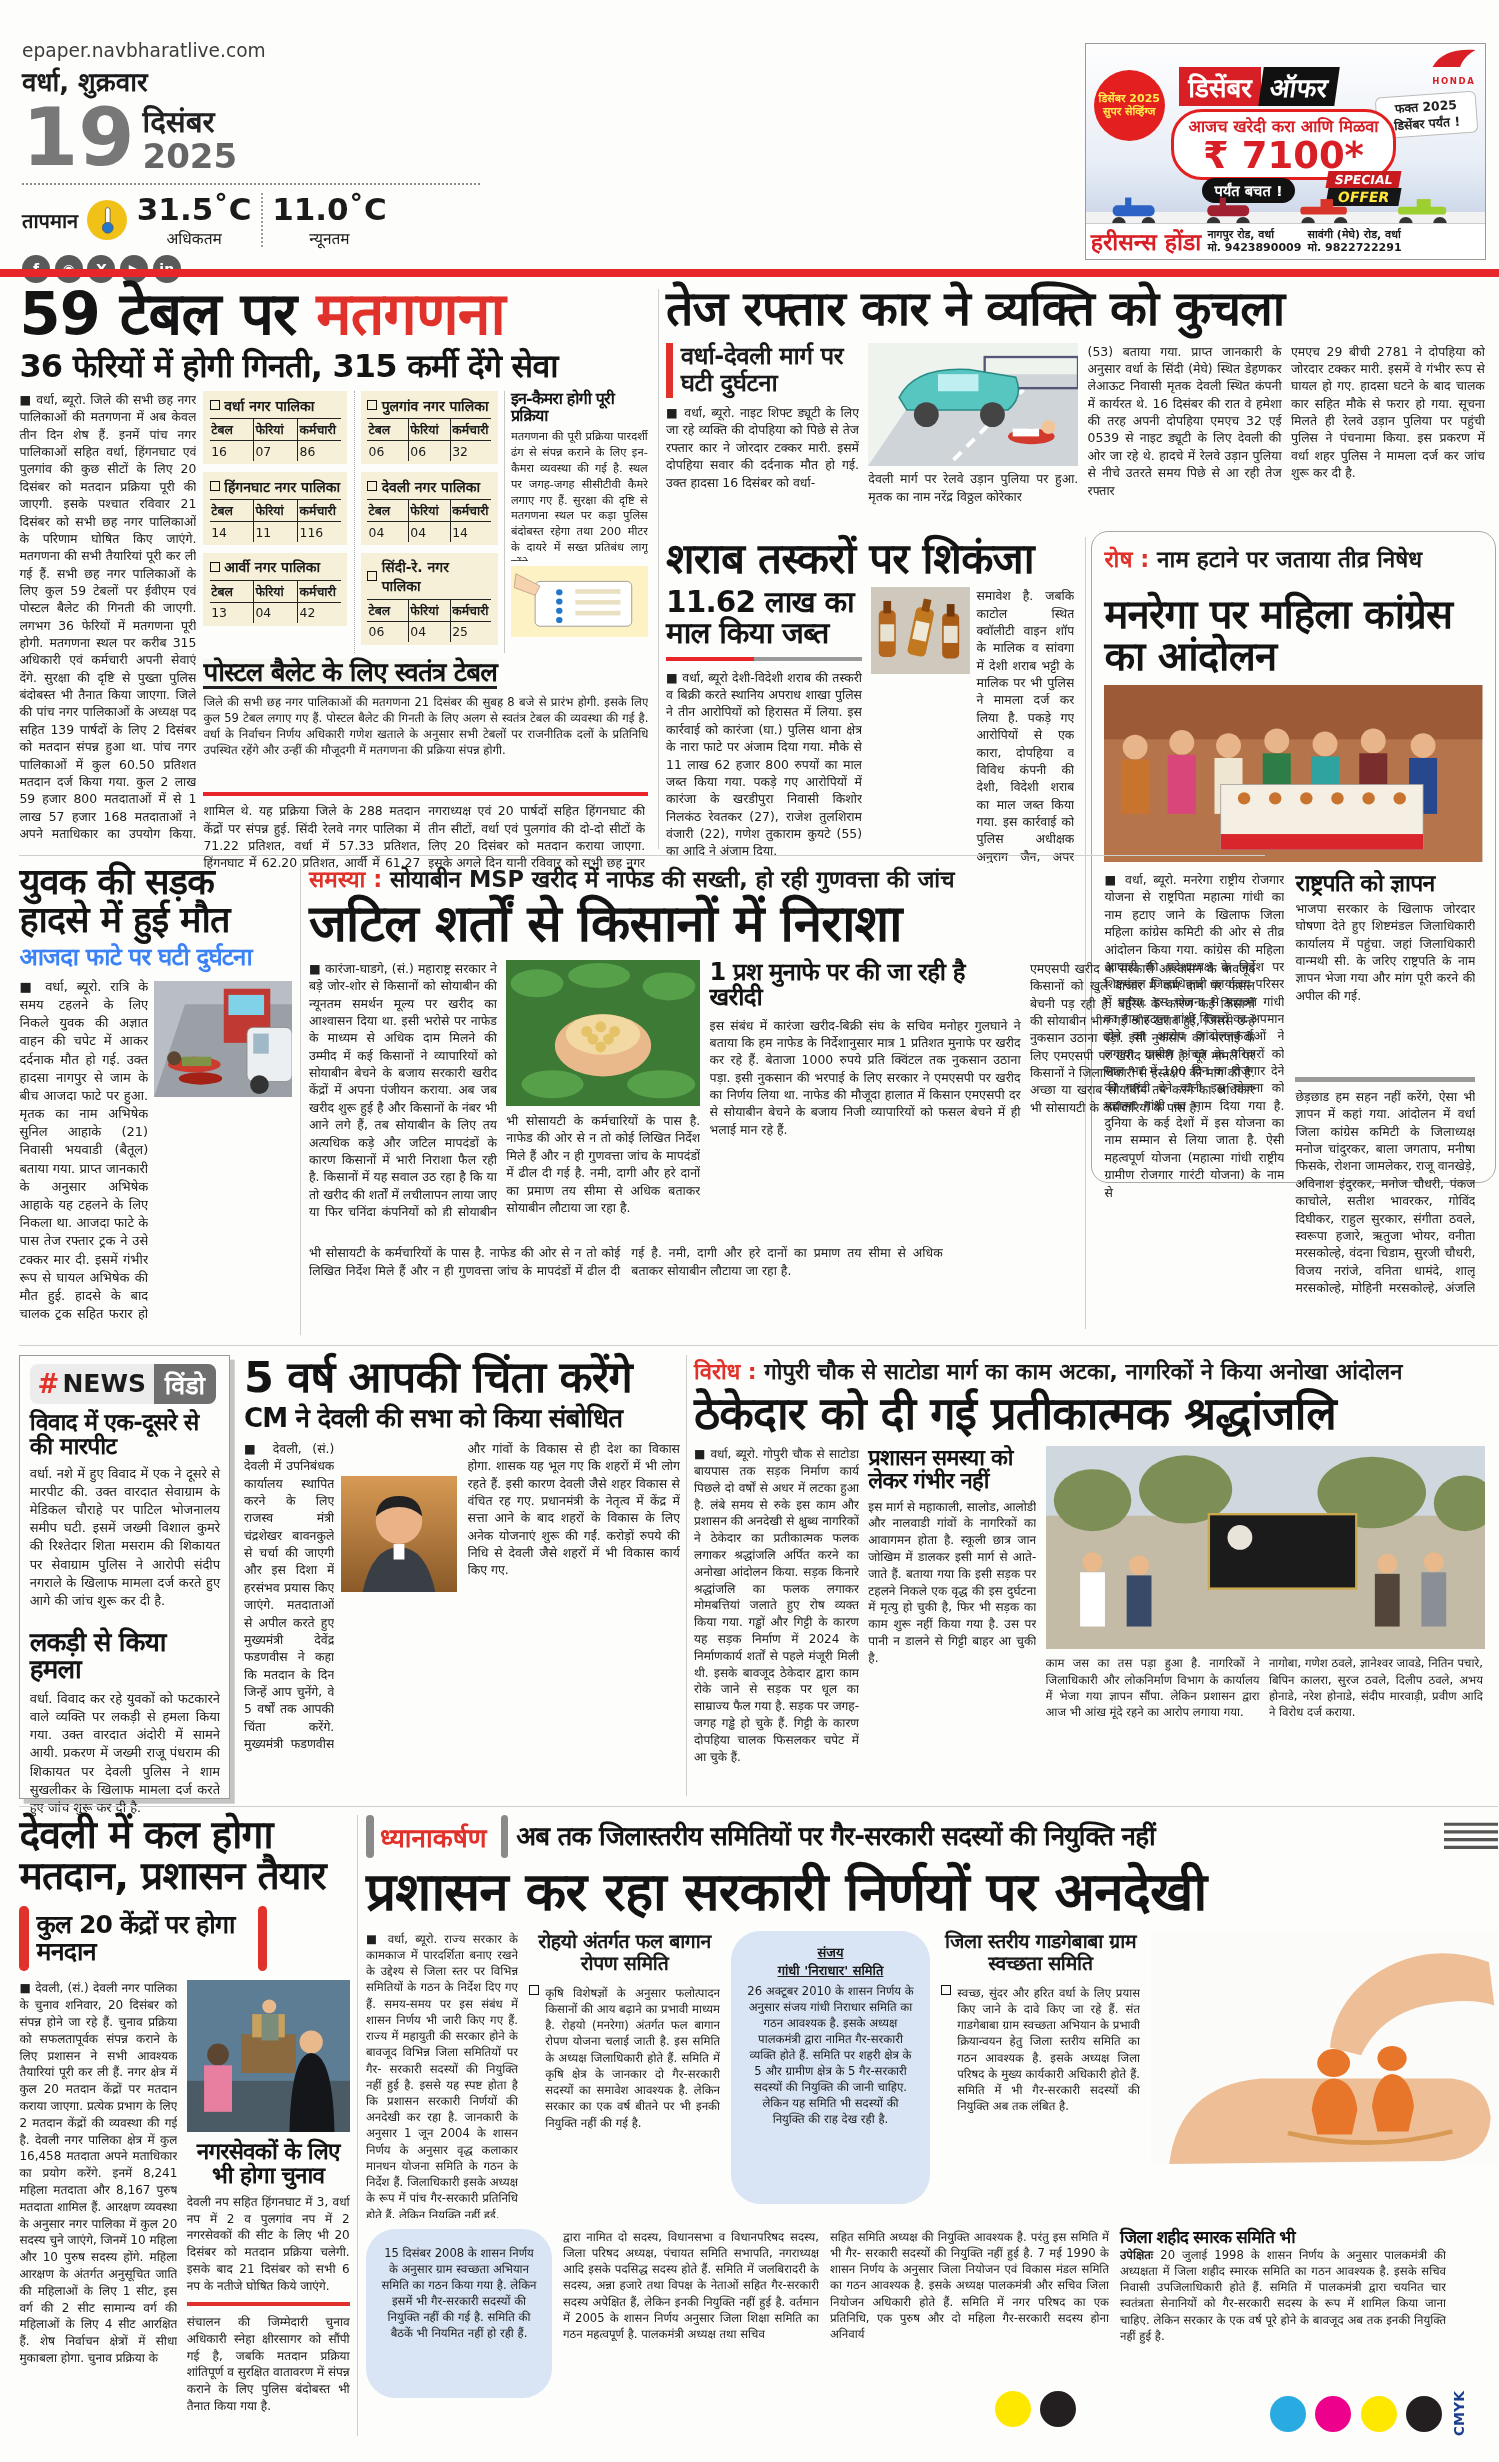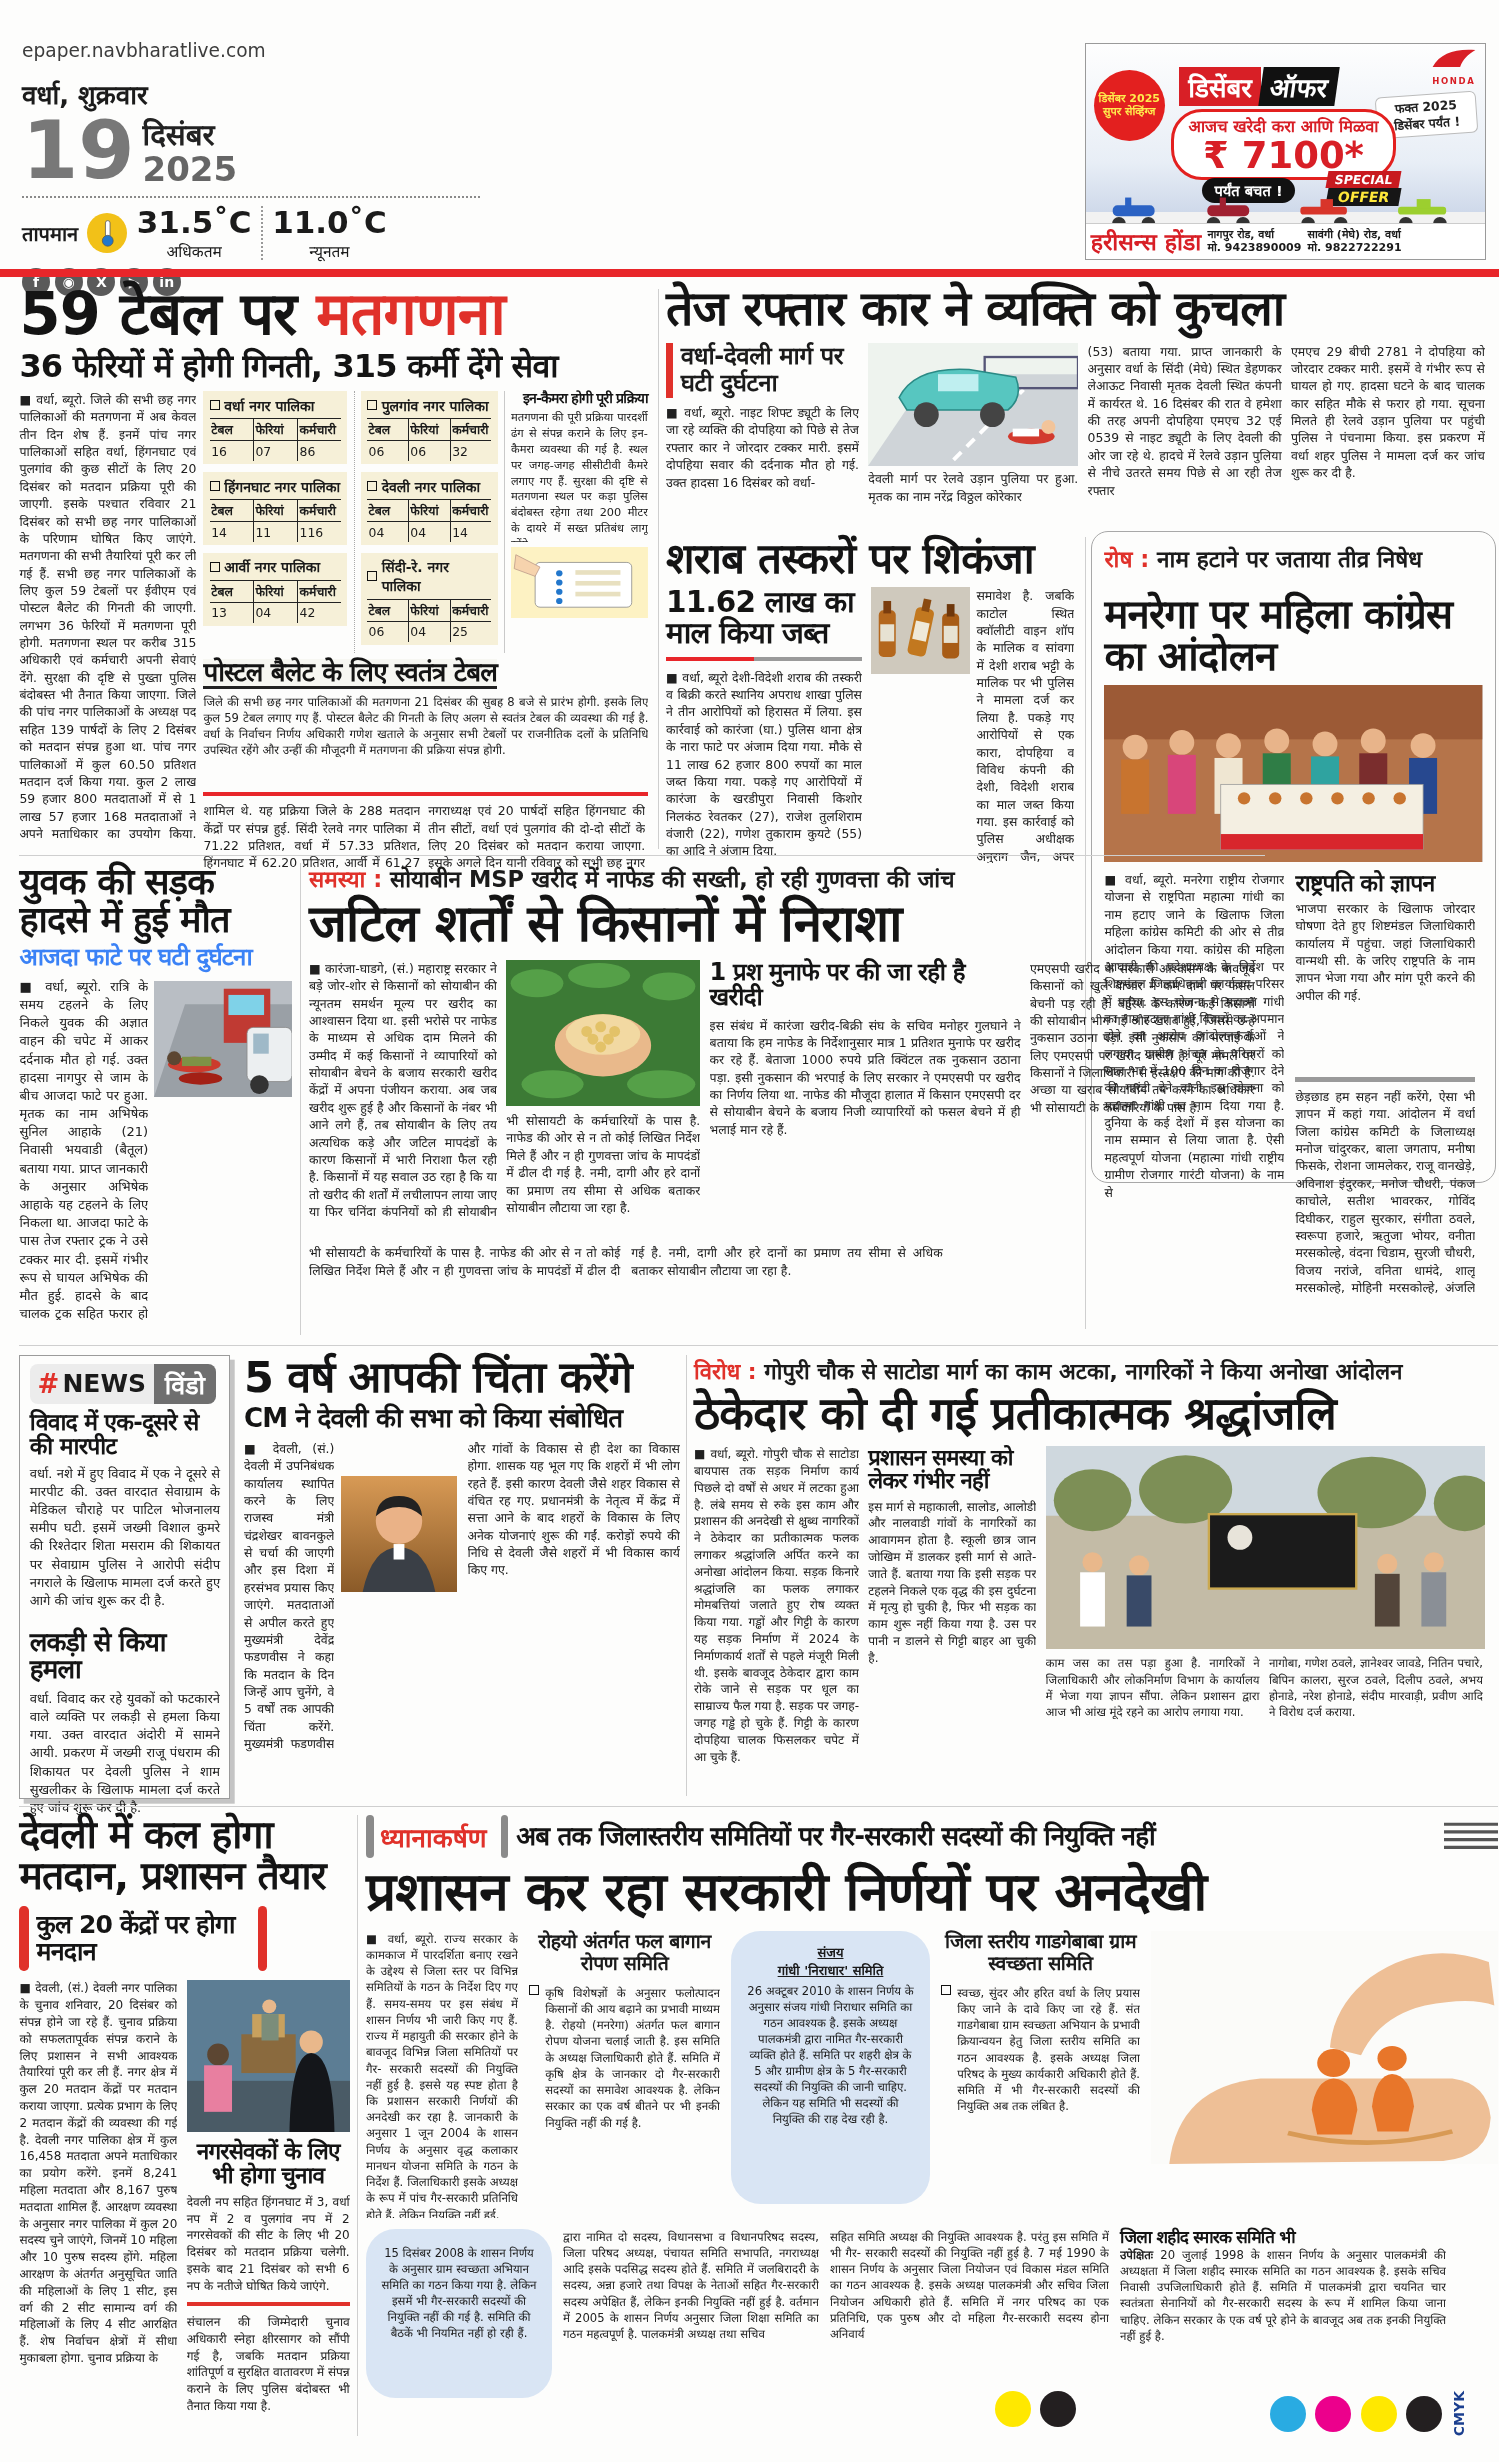--- a/index.html
+++ b/index.html
@@ -36,21 +36,21 @@
   .bullrow{display:flex;gap:6.2px;margin-top:9.3px}
   .dot{border-radius:50%;display:inline-block}
 </style>
 </head>
 <body>
 
 <div id="page">
 
   <div class="abs" style="left:22px;top:40px;width:497px">
     <div style="font-size:18.6px;color:#3c3c3c">epaper.navbharatlive.com</div>
-    <div style="font-size:26px;font-weight:700;margin-top:15px">वर्धा, शुक्रवार</div>
+    <div style="font-size:26px;font-weight:700;margin-top:2px">वर्धा, शुक्रवार</div>
     <div style="display:flex;align-items:flex-start;gap:7.8px;margin-top:1.6px">
       <div style="font-size:81px;font-weight:700;color:#787878;line-height:0.9">19</div>
       <div style="padding-top:7.8px">
         <div style="font-size:29.5px;font-weight:700;color:#222;line-height:1">दिसंबर</div>
         <div style="font-size:34px;font-weight:700;color:#666;line-height:1.1">2025</div>
       </div>
     </div>
     <div class="dotted" style="width:458px;margin-top:7.8px"></div>
     <div style="display:flex;align-items:center;gap:9.3px;margin-top:6.2px">
       <span style="font-size:20px;font-weight:700">तापमान</span>
@@ -247,21 +247,21 @@
                   <span>कर्मचारी</span>
                 </div>
               <div class="npt-row">
                   <span>06</span>
                   <span>04</span>
                   <span>25</span>
                 </div>
               </div>
           </div>
           <div style="width:144px;border-left:0.8px solid #c9c9c9;padding-left:6.2px">
-            <div class="hl" style="font-size:14px;text-align:right">इन-कैमरा होगी पूरी प्रक्रिया</div>
+            <div class="hl" style="font-size:16px;text-align:left">इन-कैमरा होगी पूरी प्रक्रिया</div>
             <div class="body clip" style="font-size:11.3px;height:132px;margin-top:4.7px">मतगणना की पूरी प्रक्रिया पारदर्शी ढंग से संपन्न कराने के लिए इन-कैमरा व्यवस्था की गई है. स्थल पर जगह-जगह सीसीटीवी कैमरे लगाए गए हैं. सुरक्षा की दृष्टि से मतगणना स्थल पर कड़ा पुलिस बंदोबस्त रहेगा तथा 200 मीटर के दायरे में सख्त प्रतिबंध लागू रहेंगे.</div>
             <div class="imgph" style="height:71px;margin-top:4.7px;background:#fdf6cf">
               <svg viewBox="0 0 170 92" preserveAspectRatio="none">
                 <rect x="0" y="0" width="170" height="92" fill="#fdf2c3"></rect>
                 <rect x="30" y="20" width="120" height="58" rx="6" fill="#fff" stroke="#888"></rect>
                 <circle cx="60" cy="34" r="4" fill="#2277cc"></circle>
                   <circle cx="60" cy="46" r="4" fill="#2277cc"></circle>
                   <circle cx="60" cy="58" r="4" fill="#2277cc"></circle>
                   <circle cx="60" cy="70" r="4" fill="#2277cc"></circle>
                 <rect x="80" y="30" width="56" height="6" fill="#e8e0c0"></rect>

